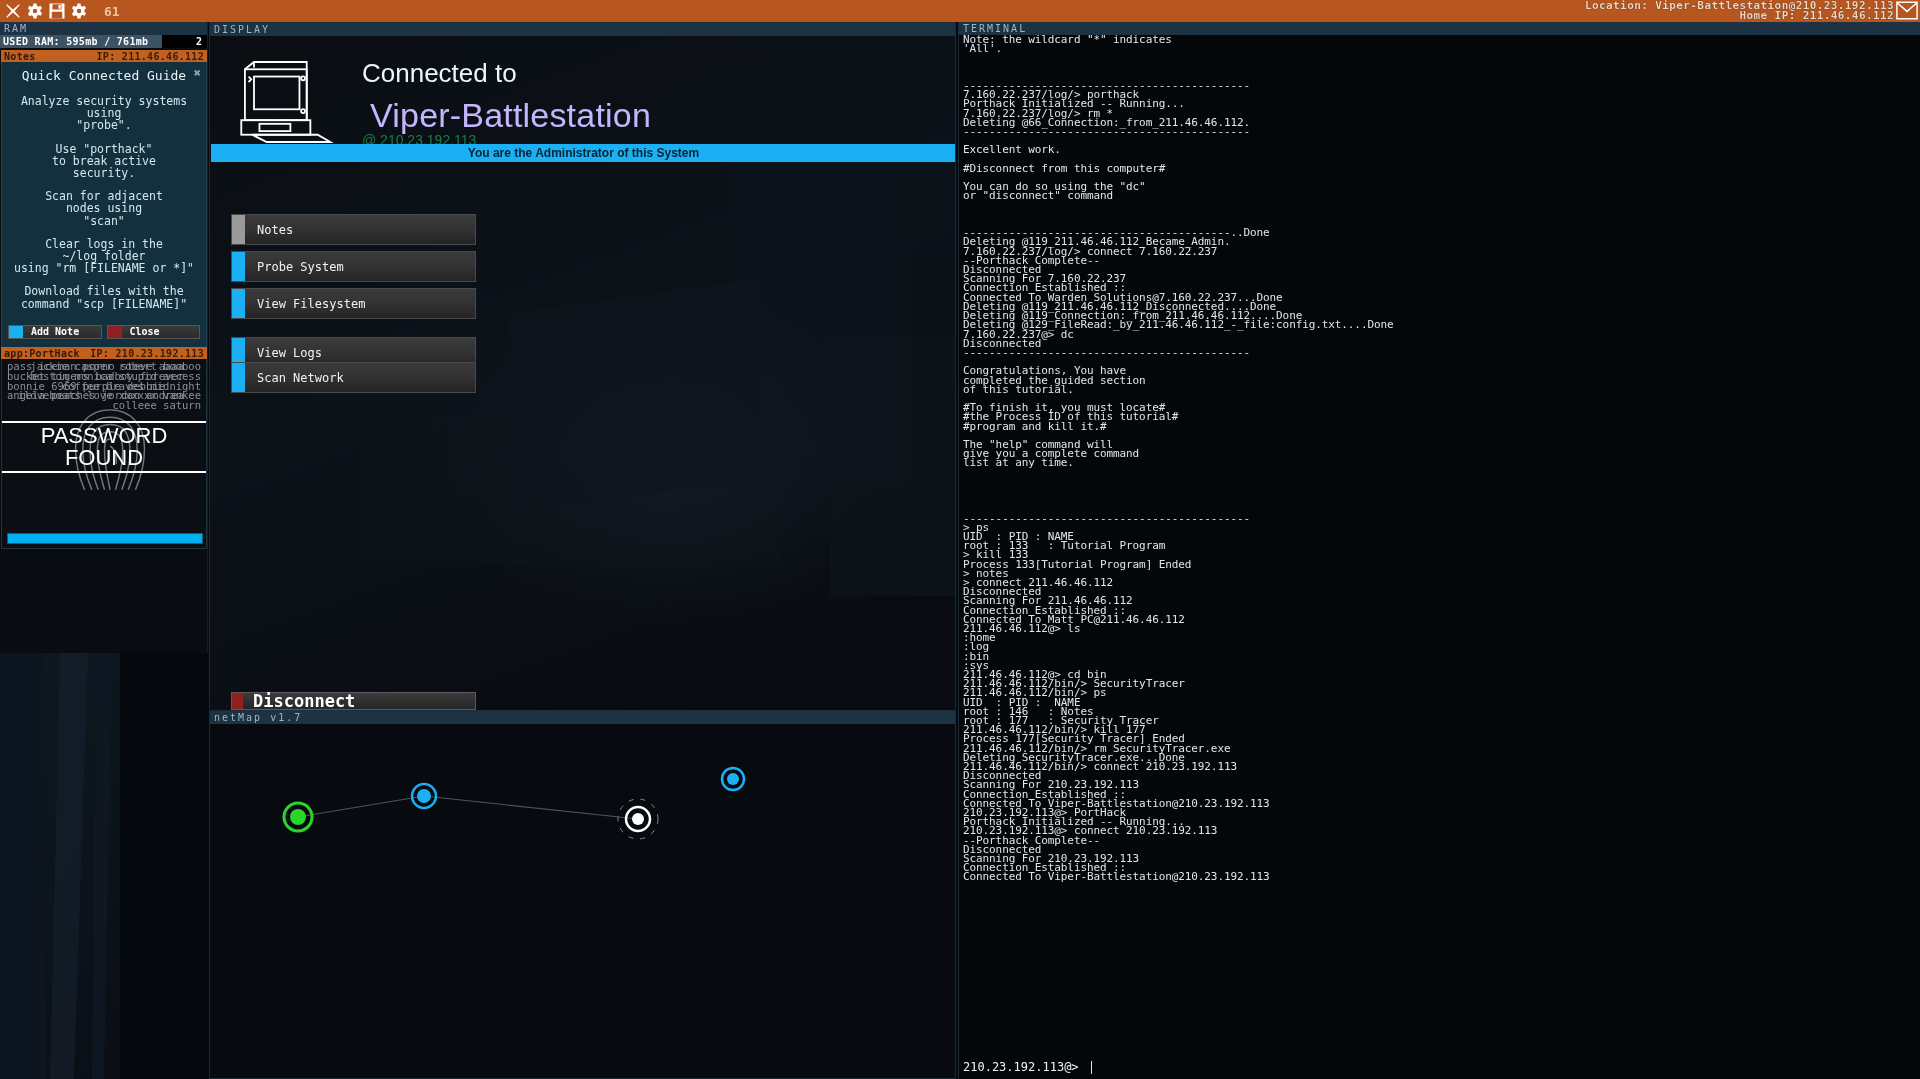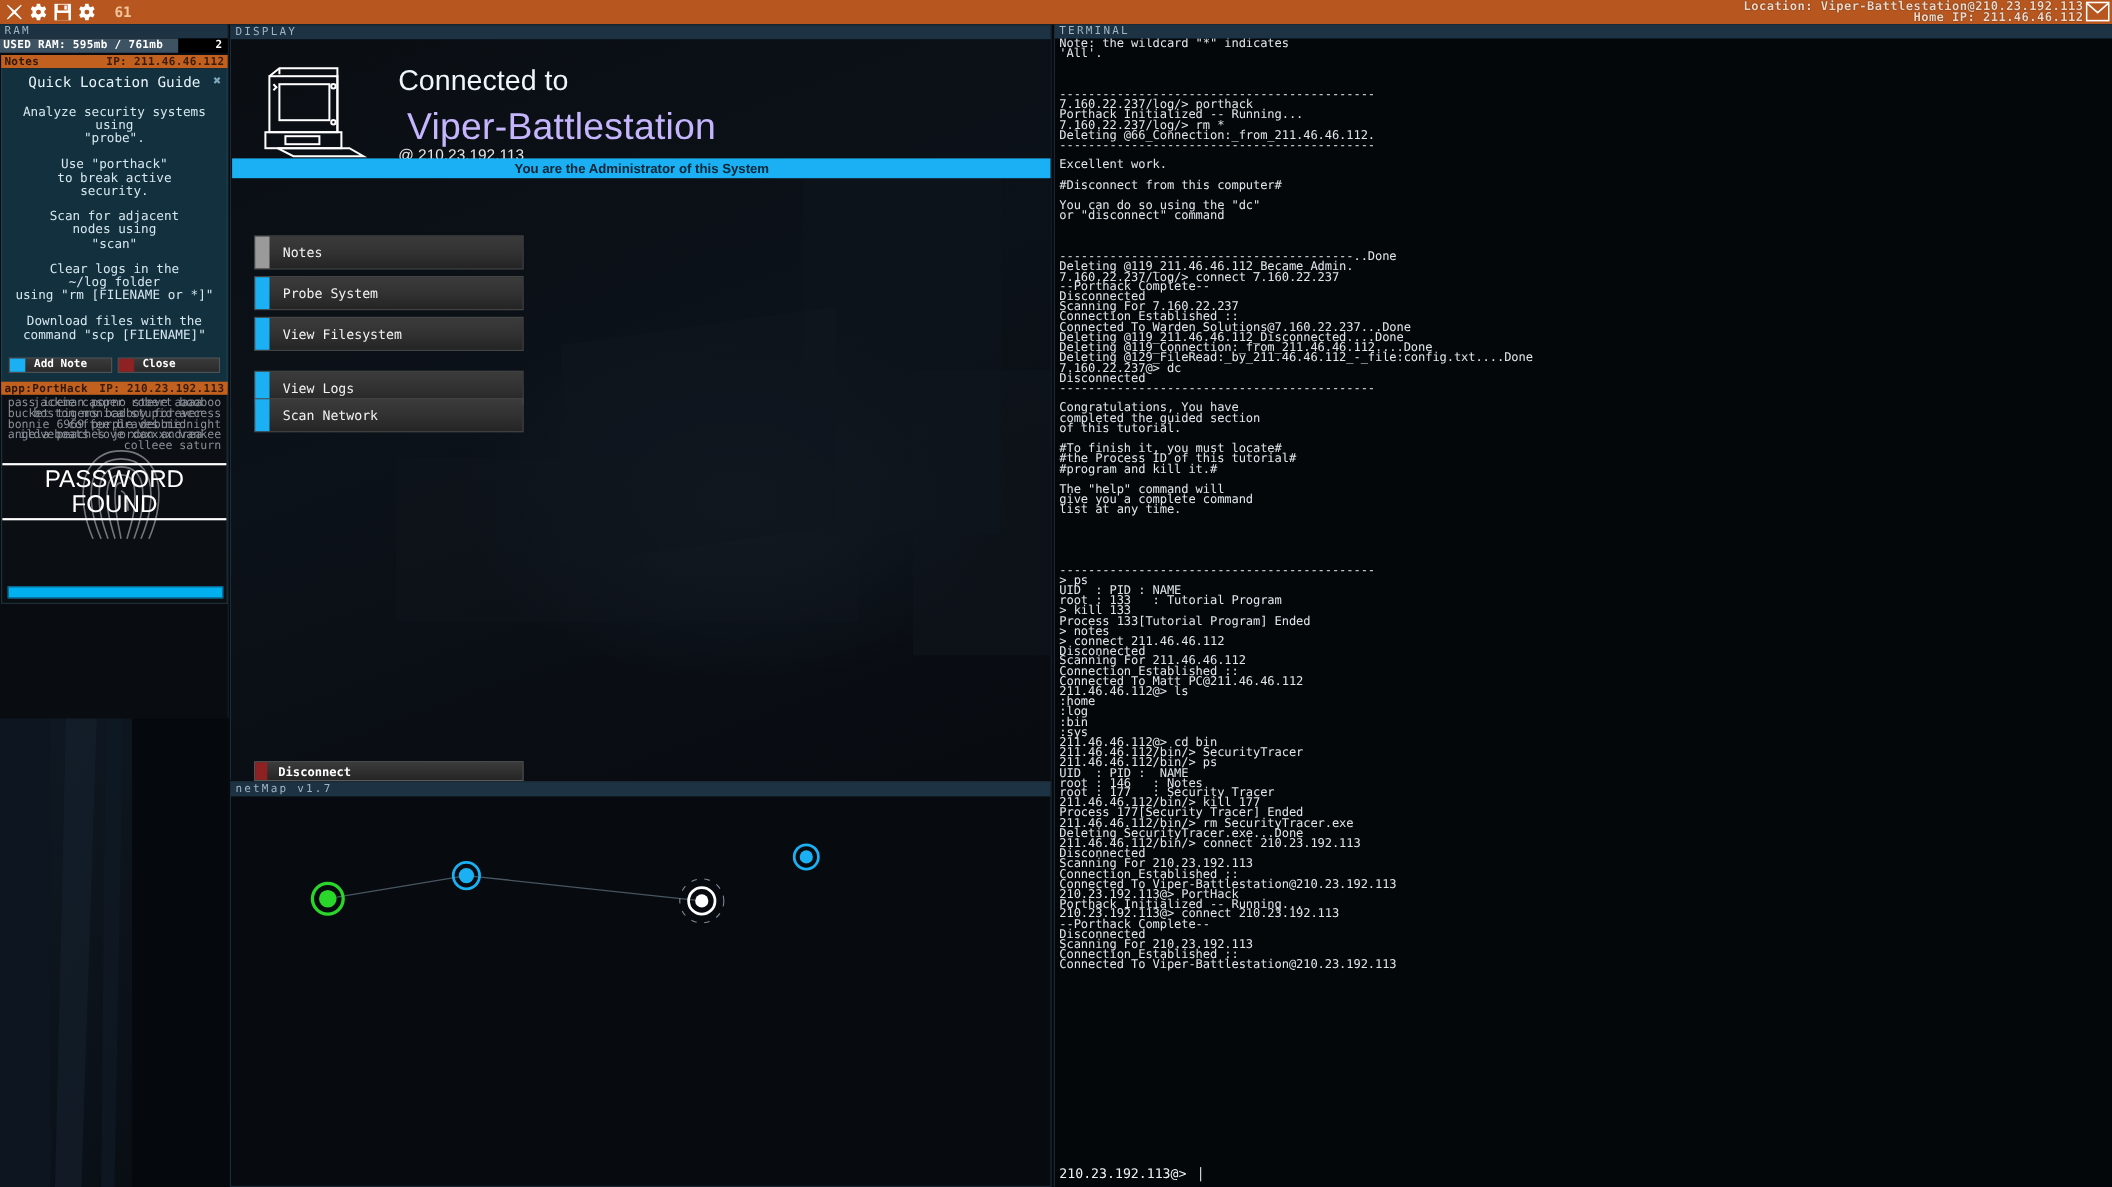--- a/index.html
+++ b/index.html
@@ -143,21 +143,21 @@
     color:#eef6fa; font-family:"Liberation Sans",sans-serif;
     font-size:26px; font-weight:400;
   }
   #conn-name {
     position:absolute; left:160px; top:60px;
     color:#c4b5fd; font-family:"Liberation Sans",sans-serif;
     font-size:34px; font-weight:400; letter-spacing:.2px;
   }
   #conn-ip {
     position:absolute; left:152px; top:96px;
-    color:#e5e5e5; font-family:"Liberation Sans",sans-serif; font-size:14px;
+    color:#15803d; font-family:"Liberation Sans",sans-serif; font-size:14px;
   }
   #admin-bar {
     position:absolute; left:1px; top:108px; width:745px; height:18px;
     background:#1ab0f3; display:flex; align-items:center; justify-content:center;
   }
   #admin-bar span {
     color:#062433; font-size:12px; font-weight:bold;
     font-family:"Liberation Sans",sans-serif;
   }
 
@@ -167,21 +167,21 @@
     border:1px solid #4a4a4a; display:flex; align-items:center;
   }
   .menu-btn .mtab { width:13px; height:100%; }
   .menu-btn .mlbl { color:#f2f2f2; font-size:12px; padding-left:12px; }
   #disconnect-btn {
     position:absolute; left:21px; top:656px; width:245px; height:18px;
     background:linear-gradient(to bottom,#3b3b3b,#252525);
     border:1px solid #5a5a5a; display:flex; align-items:center;
   }
   #disconnect-btn .mtab { width:11px; height:100%; background:#8e2222; }
-  #disconnect-btn .mlbl { color:#fff; font-size:11px; padding-left:10px; font-weight:bold;}
+  #disconnect-btn .mlbl { color:#fff; font-size:17px; padding-left:10px; font-weight:bold;}
 
   
   #netmap-panel {
     position:absolute; left:209px; top:710px; width:747px; height:369px;
     background:#070a0e; border:1px solid #1b2c38;
   }
   #netmap-body { position:absolute; left:0; top:13px; width:100%; height:356px; overflow:hidden;}
 
   
   #term-panel {
@@ -245,21 +245,21 @@
     <div id="ram-count">2</div>
   </div>
 
   <div class="mod" style="top:28px;text-align:center;">
     <div class="mod-head">
       <span>Notes</span>
       <span class="ipr">IP: 211.46.46.112</span>
     </div>
     <div class="mod-body" style="height:290px;">
       <div class="mod-close">✖</div>
-      <div class="mod-title">Quick Location Guide</div>
+      <div class="mod-title">Quick Connected Guide</div>
       <div class="note-p">Analyze security systems using
 "probe".</div>
       <div class="note-p">Use "porthack"
 to break active
 security.</div>
       <div class="note-p">Scan for adjacent
 nodes using
 "scan"</div>
       <div class="note-p">Clear logs in the
 ~/log folder

